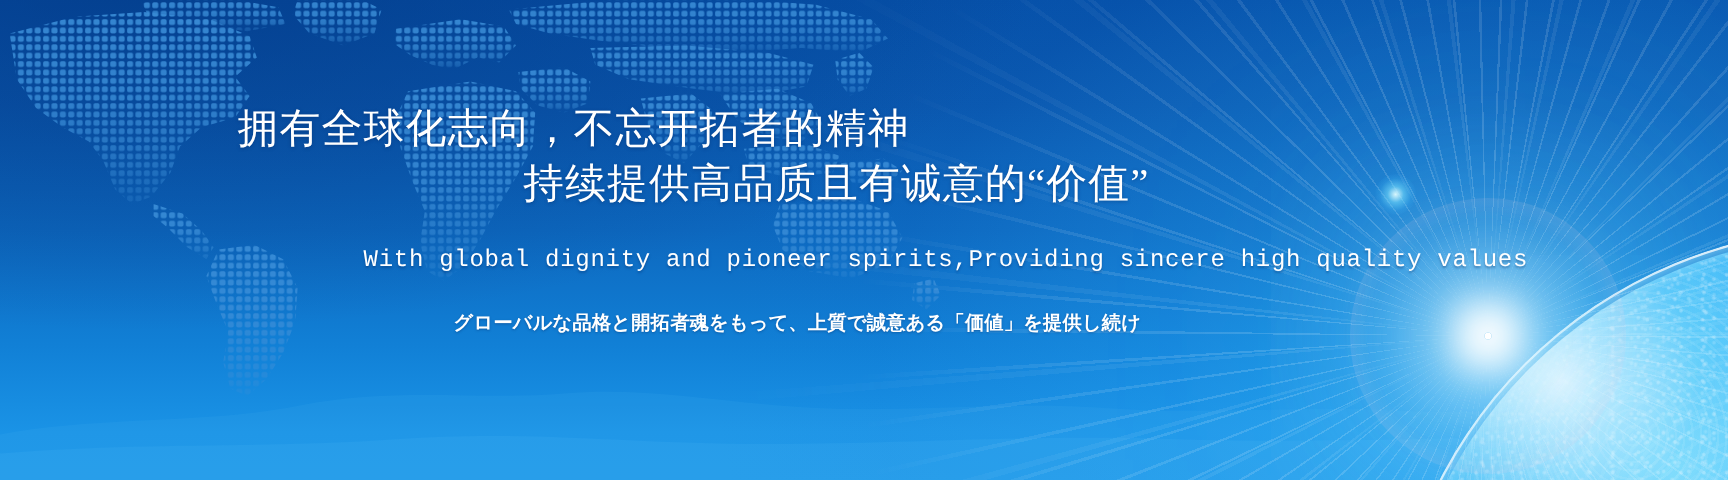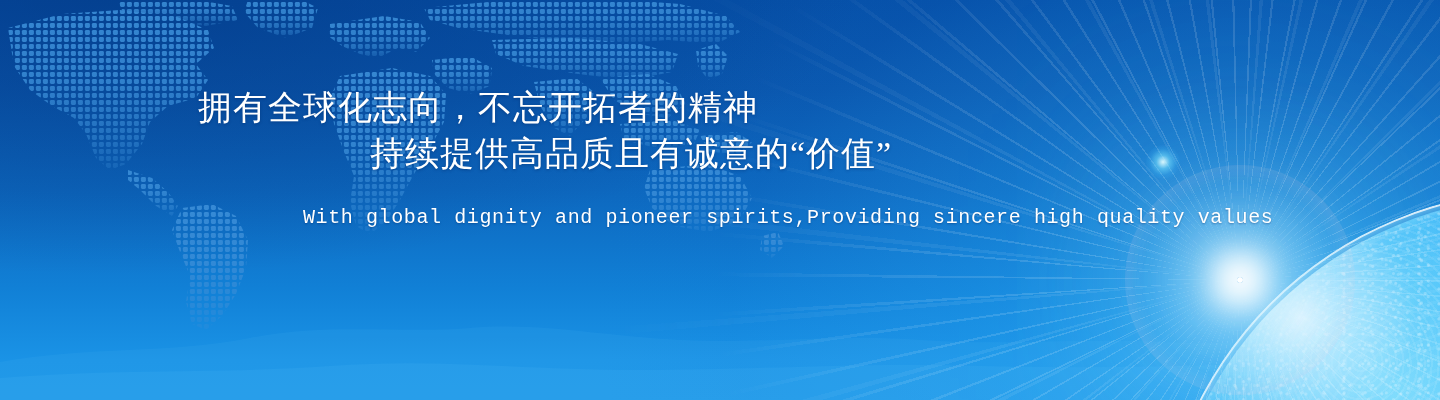--- a/index.html
+++ b/index.html
@@ -244,20 +244,21 @@
     font-family:"Liberation Serif", serif;
     font-size:34px;
     line-height:46px;
     letter-spacing:1px;
     white-space:nowrap;
     text-shadow:0 1px 3px rgba(0,40,100,0.45);
   }
   .headline .line2{
     display:block;
     padding-left:172px;
+    text-align:right;
   }
   .tagline-en{
     position:absolute;
     left:303px; top:206px;
     color:#ffffff;
     font-family:"Liberation Mono", monospace;
     font-size:20px;
     letter-spacing:0.6px;
     white-space:nowrap;
     text-shadow:0 1px 2px rgba(0,40,100,0.40);
@@ -366,15 +367,16 @@
     <div class="flare-ring"></div>
     <div class="flare-dot"></div>
   </div>
 
   <div class="copy">
     <div class="headline">
       <span class="line1">拥有全球化志向，不忘开拓者的精神</span>
       <span class="line2">持续提供高品质且有诚意的“价值”</span>
     </div>
     <div class="tagline-en">With global dignity and pioneer spirits,Providing sincere high quality values</div>
+    <div class="tagline-jp">グローバルな品格と開拓者魂をもって、上質で誠意ある「価値」を提供し続け</div>
   </div>
 
 </div>
 
 </body></html>

